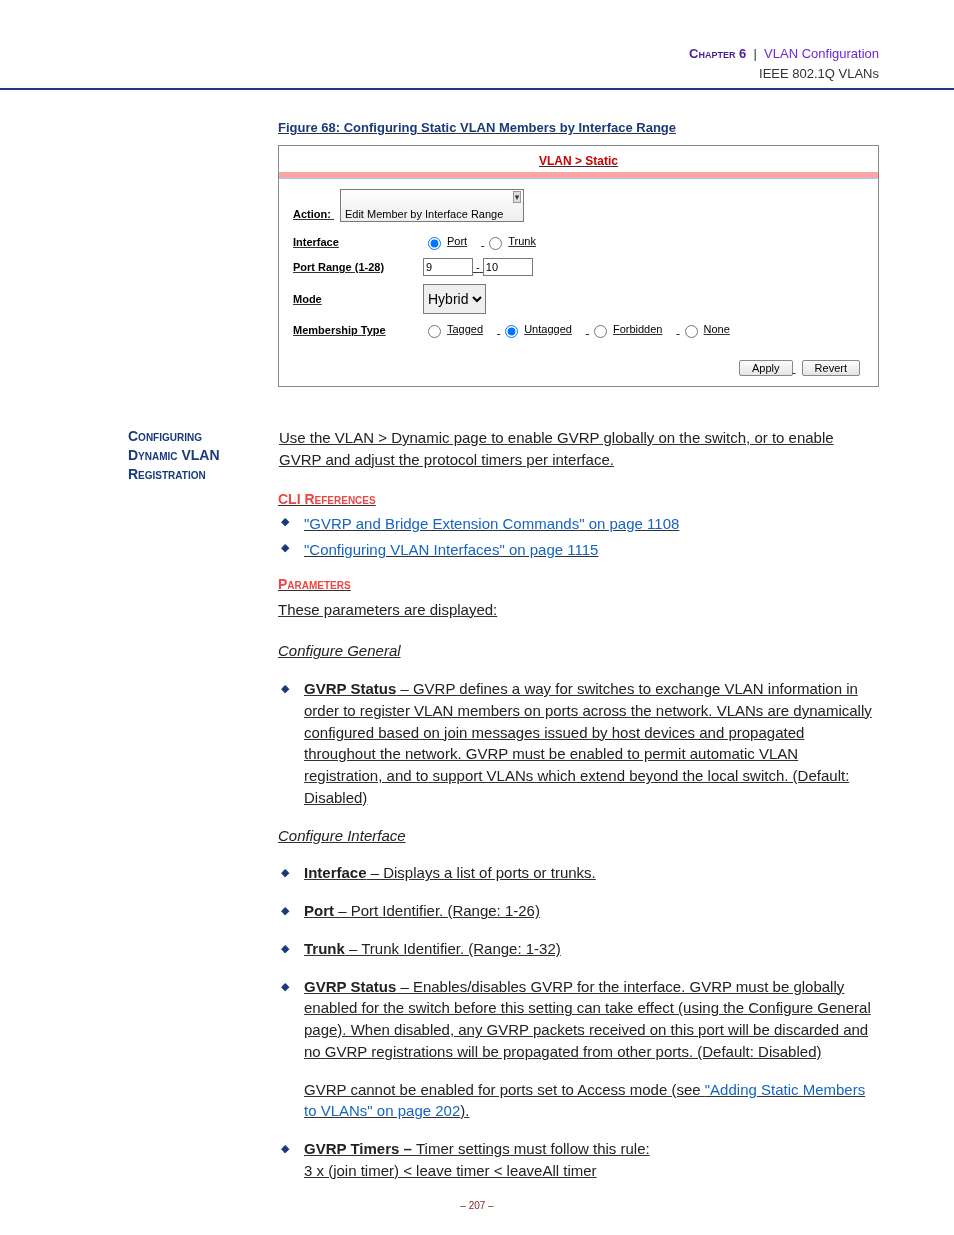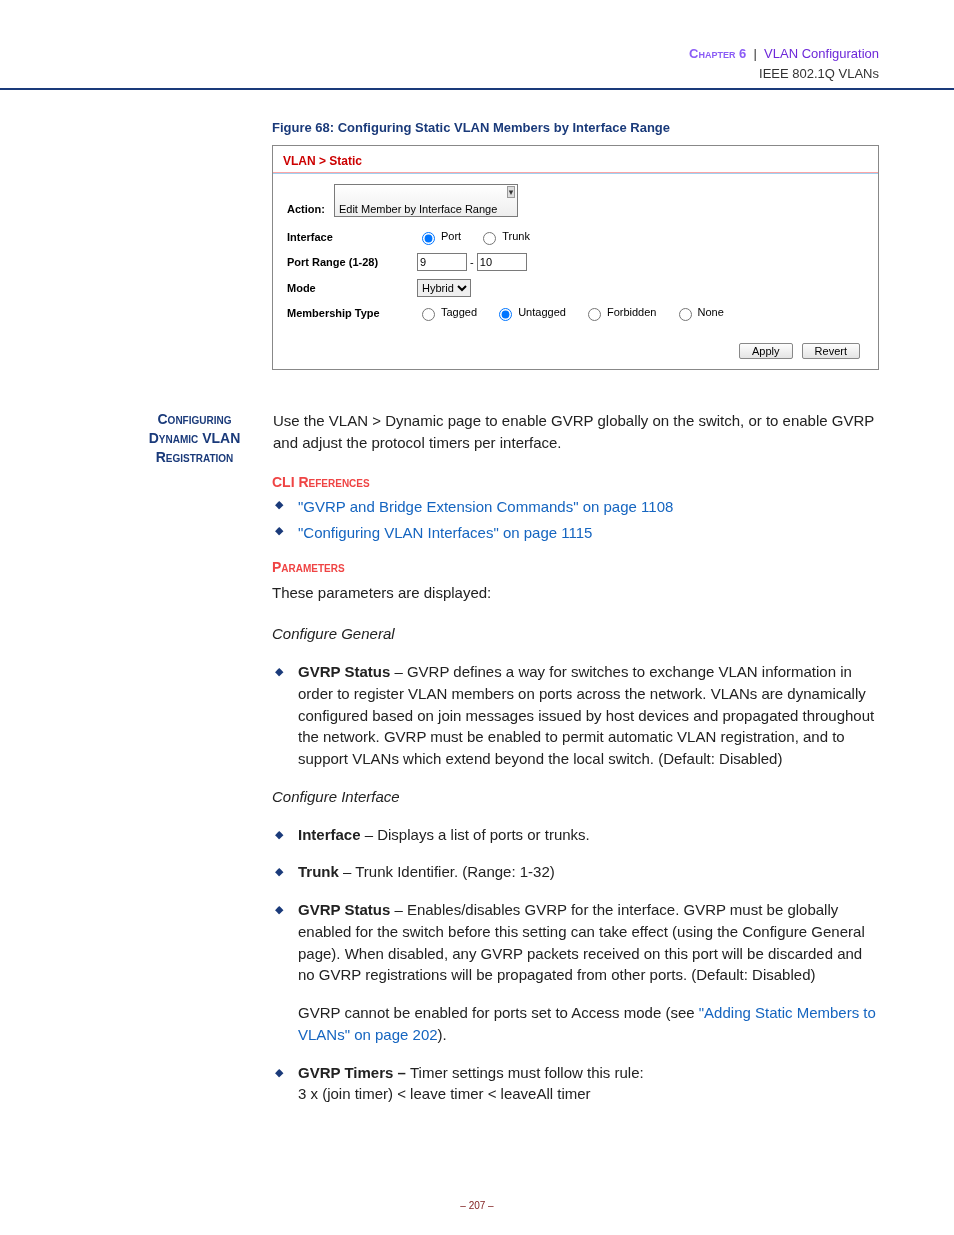--- a/index.html
+++ b/index.html
@@ -1,44 +1,44 @@
 <!DOCTYPE html>
 <html><head>
 <meta charset="utf-8">
 <style>
   html,body{margin:0;padding:0;background:#fff;}
   body{width:954px;height:1235px;font-family:Verdana,Geneva,sans-serif;color:#333;position:relative;}
   .hdr{position:absolute;top:44px;right:75px;text-align:right;font-size:13px;line-height:1.5;}
-  .hdr-chap{color:#8b5cf6;font-weight:bold;font-variant:small-caps;}
+  .hdr-chap{color:#4c1d95;font-weight:bold;font-variant:small-caps;}
   .hdr-sep{color:#333;}
   .hdr-title{color:#6d28d9;}
   .hdr-sub{color:#333;}
   .rule{position:absolute;left:0;right:0;top:88px;height:2px;background:#1a3a7a;}
-  .content{position:absolute;left:122px;right:75px;top:120px;}
+  .content{position:absolute;left:128px;right:75px;top:120px;text-decoration:underline;}
   .fig-cap{font-family:Verdana,sans-serif;font-size:13px;font-weight:bold;color:#1a3a7a;margin:0 0 10px 150px;}
   
   .shot{margin-left:150px;border:1px solid #888;background:#fff;font-family:Tahoma,Geneva,sans-serif;font-size:11px;color:#000;}
-  .shot-bc{color:#c00;font-weight:bold;padding:8px 10px 4px 10px;border-bottom:1px solid #fca5a5;font-size:12px;}
+  .shot-bc{color:#c00;font-weight:bold;padding:8px 10px 4px 10px;border-bottom:6px solid #fca5a5;font-size:12px;text-align:center;}
   .shot-hrule{height:1px;background:#a0d0f0;}
   .shot-act{padding:10px 10px 6px 14px;}
   .shot-act b{font-weight:bold;color:#000;}
   .actsel{display:inline-block;border:1px solid #7a7a7a;background:linear-gradient(#fff,#eee);padding:18px 20px 1px 4px;font-size:11px;margin-left:6px;position:relative;}
   .actsel::after{content:"▾";position:absolute;right:2px;top:1px;font-size:9px;color:#333;background:#ddd;border:1px solid #999;padding:0 1px;}
   .shot-body{padding:6px 10px 10px 14px;}
   .shot-row{display:flex;align-items:center;margin-bottom:8px;}
   .shot-lab{width:130px;font-weight:bold;color:#000;font-size:11px;}
   .shot-ctl input[type="text"]{border:1px solid #7a7a7a;font-size:11px;padding:0 2px;height:16px;width:44px;}
-  .shot-ctl select{border:1px solid #7a7a7a;font-size:11px;height:18px;}
+  .shot-ctl select{border:1px solid #7a7a7a;font-size:14px;height:30px;}
   .shot-ctl label{font-size:11px;margin-left:3px;margin-right:14px;}
   .shot-ctl input[type="radio"]{vertical-align:middle;}
   .shot-btns{text-align:right;padding:4px 18px 10px 0;}
   .shot-btns button{font-size:11px;padding:1px 12px;border:1px solid #888;background:linear-gradient(#fdfdfd,#e4e4e4);border-radius:2px;margin-left:6px;cursor:pointer;}
   
   .doc-body{margin-top:40px;font-family:Verdana,sans-serif;font-size:15px;line-height:1.45;color:#222;}
-  .side-head{float:left;width:145px;text-align:center;color:#1a3a7a;font-weight:bold;font-variant:small-caps;font-size:14px;line-height:1.35;padding-right:6px;}
+  .side-head{float:left;width:145px;text-align:left;color:#1a3a7a;font-weight:bold;font-variant:small-caps;font-size:14px;line-height:1.35;padding-right:6px;}
   .main-col{margin-left:150px;}
   .para{margin:0 0 18px 0;}
   .sub-head{color:#ef4444;font-weight:bold;font-variant:small-caps;font-size:14px;margin:8px 0 4px 0;}
   .blist{margin:4px 0 14px 0;padding:0;list-style:none;}
   .blist li{position:relative;padding-left:26px;margin-bottom:4px;}
   .blist li::before{content:"◆";position:absolute;left:3px;top:1px;color:#1a3a7a;font-size:11px;}
   .link{color:#1565c0;}
   .config-sub{font-style:italic;color:#222;margin:2px 0 16px 0;}
   .plist{margin:4px 0 10px 0;padding:0;list-style:none;}
   .plist li{position:relative;padding-left:26px;margin-bottom:16px;}
@@ -128,20 +128,21 @@
       <p class="config-sub">Configure General</p>
 
       <ul class="plist">
         <li><span class="term">GVRP Status</span><span> – GVRP defines a way for switches to exchange VLAN information in order to register VLAN members on ports across the network. VLANs are dynamically configured based on join messages issued by host devices and propagated throughout the network. GVRP must be enabled to permit automatic VLAN registration, and to support VLANs which extend beyond the local switch. (Default: Disabled)</span></li>
       </ul>
 
       <p class="config-sub">Configure Interface</p>
 
       <ul class="plist">
         <li><span class="term">Interface</span><span> – Displays a list of ports or trunks.</span></li>
+        <li><span class="term">Port</span><span> – Port Identifier. (Range: 1-26)</span></li>
         <li><span class="term">Trunk</span><span> – Trunk Identifier. (Range: 1-32)</span></li>
         <li>
           <span class="term">GVRP Status</span><span> – Enables/disables GVRP for the interface. GVRP must be globally enabled for the switch before this setting can take effect (using the Configure General page). When disabled, any GVRP packets received on this port will be discarded and no GVRP registrations will be propagated from other ports. (Default: Disabled)</span>
         </li>
       </ul>
       <p class="indent-para">
         <span>GVRP cannot be enabled for ports set to Access mode (see </span><span class="link">"Adding Static Members to VLANs" on page 202</span><span>).</span>
       </p>
       <ul class="plist">
         <li>

